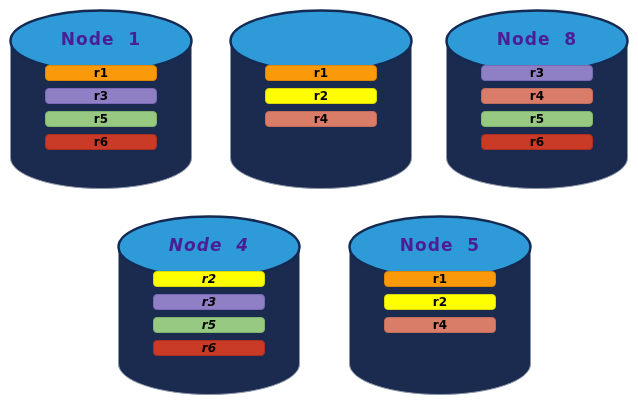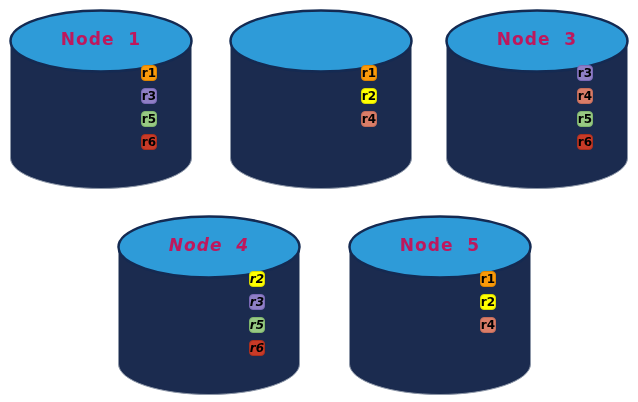--- a/index.html
+++ b/index.html
@@ -40,35 +40,34 @@
     fill: var(--cyl-top, #2E9BD8);
     stroke: var(--cyl-top-border, #142A52);
     stroke-width: 2.5;
   }
   .node-label {
     position: absolute;
     top: 21px;
     left: 0;
     width: 100%;
     text-align: center;
-    color: #be185d;
+    color: #4c1d95;
     font-weight: bold;
     font-size: 17px;
     letter-spacing: 1px;
     white-space: pre;
   }
   .bars {
     position: absolute;
     top: 57px;
     left: 37px;
     width: 112px;
     display: flex;
     flex-direction: column;
     gap: 7px;
-    align-items: flex-end;
   }
   .bar {
     height: 16px;
     box-sizing: border-box;
     border: 1px solid;
     border-radius: 4px;
     text-align: center;
     font-size: 12px;
     font-weight: bold;
     line-height: 14px;
@@ -104,21 +103,21 @@
         <div class="bar" style="background: rgb(255, 255, 0); border-color: rgb(217, 217, 0);">r2</div>
         <div class="bar" style="background: rgb(218, 125, 104); border-color: rgb(194, 108, 90);">r4</div>
       </div>
   </div>
 
   <div class="node pos-2">
     <svg viewBox="0 0 186 184">
       <path class="cyl-body" d="M2.5,33 V150 A90.5,30.5 0 0 0 183.5,150 V33 Z"></path>
       <ellipse class="cyl-top" cx="93" cy="33" rx="90.5" ry="30.5"></ellipse>
     </svg>
-    <div class="node-label">Node  3</div>
+    <div class="node-label">Node  8</div>
     <div class="bars">
         <div class="bar" style="background: rgb(143, 127, 197); border-color: rgb(121, 104, 182);">r3</div>
         <div class="bar" style="background: rgb(218, 125, 104); border-color: rgb(194, 108, 90);">r4</div>
         <div class="bar" style="background: rgb(151, 201, 131); border-color: rgb(127, 181, 108);">r5</div>
         <div class="bar" style="background: rgb(201, 58, 39); border-color: rgb(169, 47, 30);">r6</div>
       </div>
   </div>
 
   <div class="node pos-3">
     <svg viewBox="0 0 186 184">

